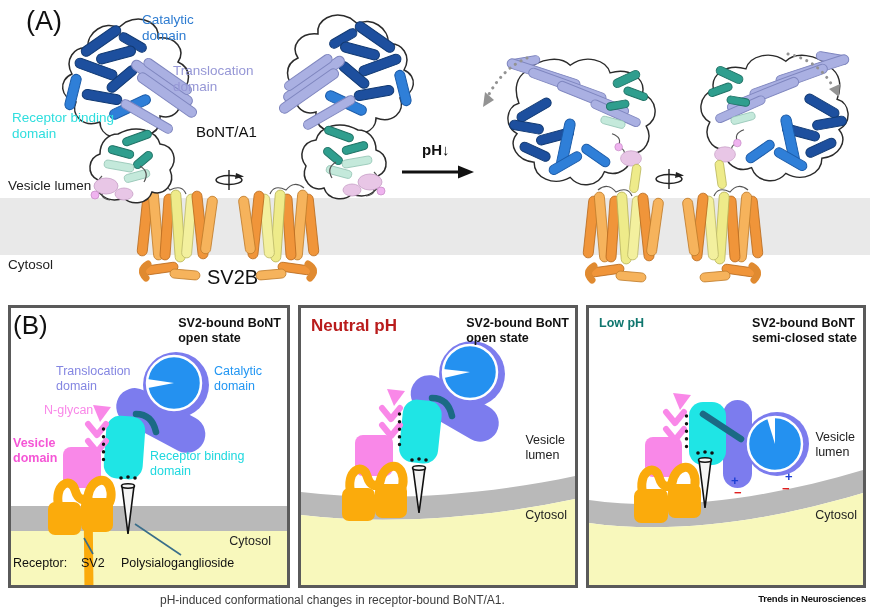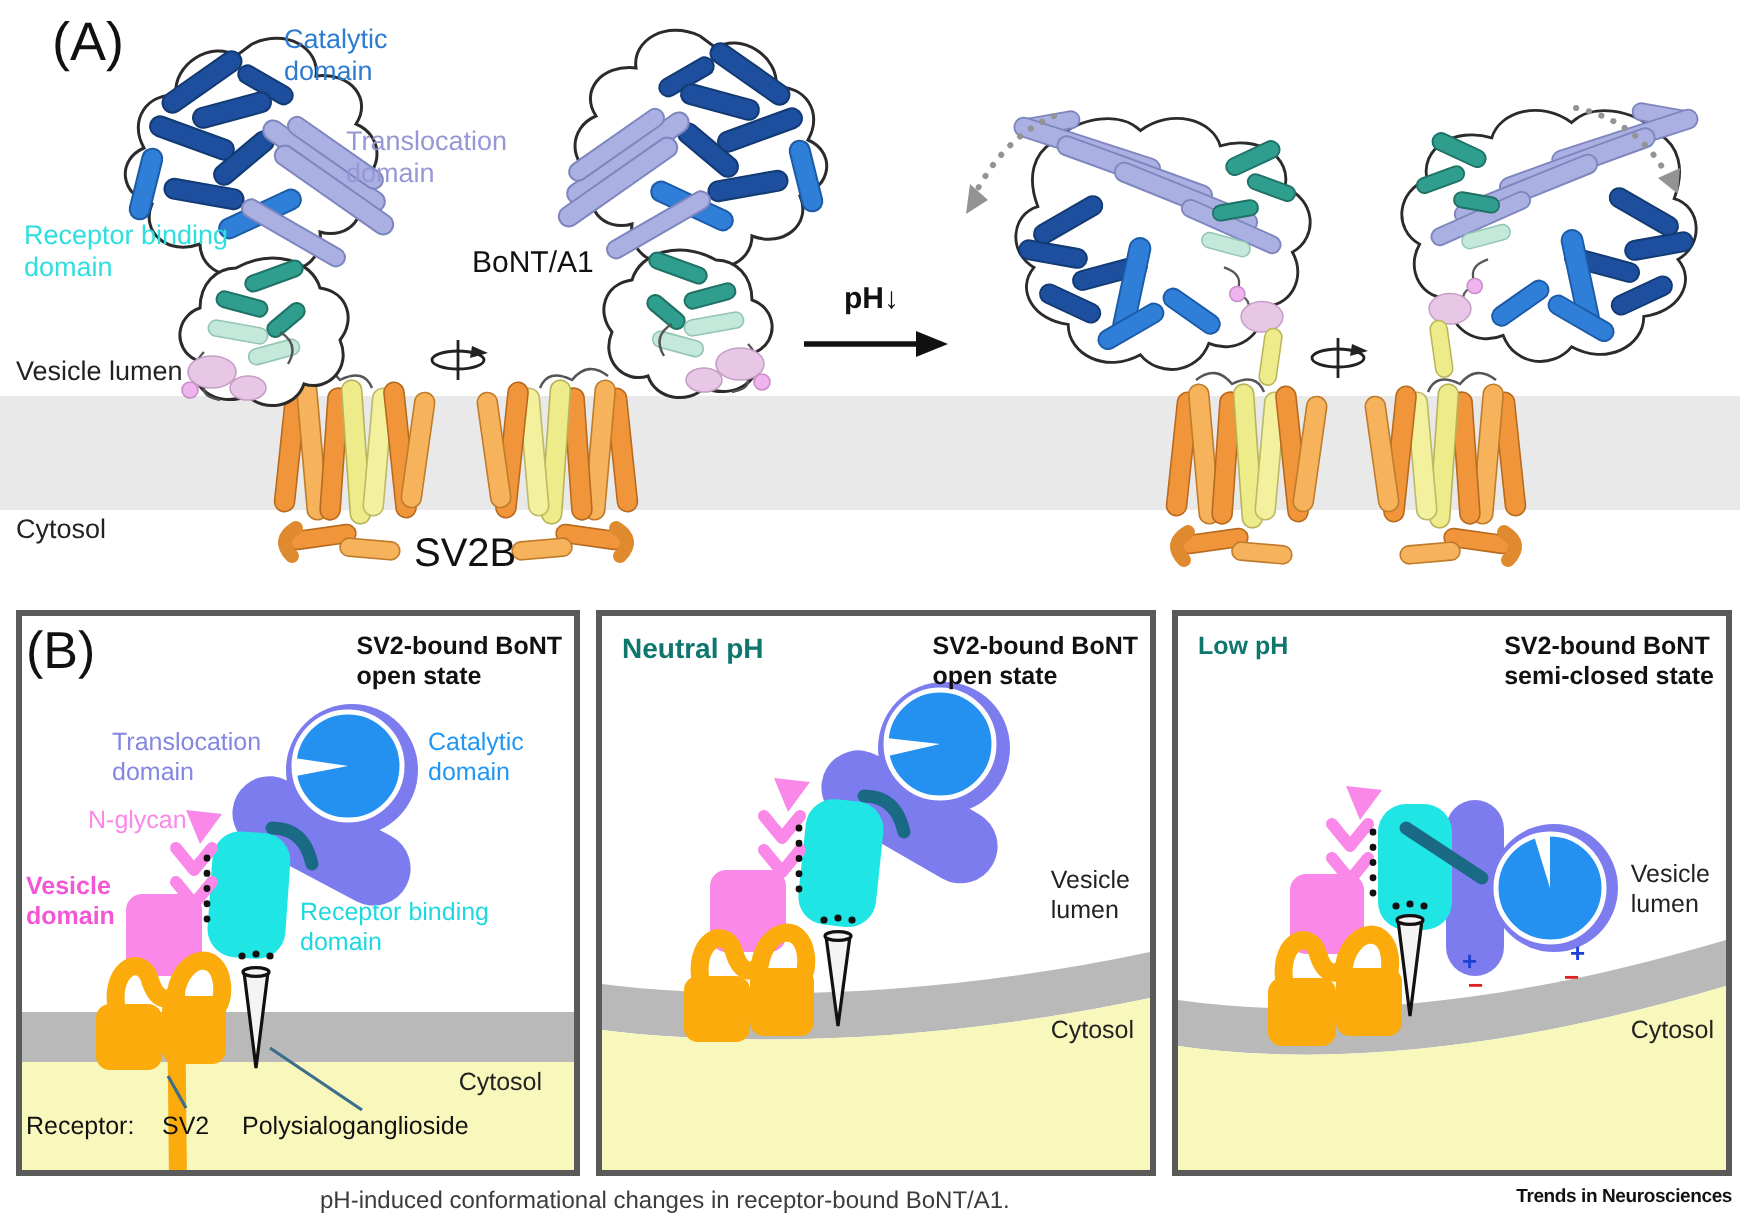--- a/index.html
+++ b/index.html
@@ -183,21 +183,21 @@
     </g>
   </svg>
 
   <div class="lab" style="left:26px;top:6px;font-size:27px;color:#111;">(A)</div>
   <div class="lab" style="left:142px;top:12px;font-size:13.5px;font-weight:500;color:var(--label-blue,#2e7cd1);">Catalytic
 domain</div>
   <div class="lab" style="left:173px;top:63px;font-size:13.5px;font-weight:500;color:var(--label-lavender,#9697d6);">Translocation
 domain</div>
   <div class="lab" style="left:12px;top:110px;font-size:13.5px;font-weight:500;color:var(--label-cyan,#2fdede);">Receptor binding
 domain</div>
-  <div class="lab" style="left:196px;top:123px;font-size:15px;font-weight:500;color:#111;margin-left:40px;">BoNT/A1</div>
+  <div class="lab" style="left:196px;top:123px;font-size:15px;font-weight:500;color:#111;">BoNT/A1</div>
   <div class="lab" style="left:8px;top:178px;font-size:13.5px;color:#222;">Vesicle lumen</div>
   <div class="lab" style="left:8px;top:257px;font-size:13.5px;color:#222;">Cytosol</div>
   <div class="lab" style="left:207px;top:266px;font-size:20px;font-weight:500;color:#111;">SV2B</div>
   <div class="lab" style="left:422px;top:141px;font-size:15px;font-weight:600;color:#111;">pH↓</div>
 
   <div class="bbox" style="left:8px;top:305px;width:282px;height:283px;">
     <svg width="276" height="277" viewBox="0 0 276 277">
       <rect class="memB" x="0" y="198" width="276" height="25"></rect>
       <rect class="cytB" x="0" y="223" width="276" height="54"></rect>
       <circle class="ringS" cx="165" cy="77" r="33"></circle>
@@ -255,21 +255,21 @@
       <rect class="pinkS" x="54" y="127" width="38" height="41" rx="8"></rect>
       <path class="orangeStroke" d="M50,186 C44,162 62,154 66,168 C69,178 75,180 79,174 M79,174 C82,156 100,152 102,170 C103,180 98,186 94,184"></path>
       <rect class="orangeS" x="41" y="180" width="33" height="33" rx="7"></rect>
       <rect class="orangeS" x="74" y="176" width="32" height="34" rx="7"></rect>
       <polygon class="coneS" points="112,160 124,160 118,205"></polygon>
       <ellipse class="coneS" cx="118" cy="160" rx="6.5" ry="2.2"></ellipse>
       <circle cx="111" cy="152" r="1.8" fill="#111"></circle>
         <circle cx="118" cy="151" r="1.8" fill="#111"></circle>
         <circle cx="125" cy="152" r="1.8" fill="#111"></circle>
     </svg>
-    <div class="lab" style="left:10px;top:8px;font-size:14px;font-weight:600;color:#0f766e;">Neutral pH</div>
+    <div class="lab" style="left:10px;top:8px;font-size:17px;font-weight:600;color:#b91c1c;">Neutral pH</div>
     <div class="lab ra" style="right:6px;top:8px;font-size:12.5px;font-weight:700;color:#111;">SV2-bound BoNT
 open state</div>
     <div class="lab ra" style="right:10px;top:125px;font-size:12.5px;color:#222;">Vesicle
 lumen</div>
     <div class="lab" style="right:8px;top:200px;font-size:12.5px;color:#222;">Cytosol</div>
   </div>
 
   <div class="bbox" style="left:586px;top:305px;width:280px;height:283px;">
     <svg width="274" height="277" viewBox="0 0 274 277">
       <path class="memB" d="M0,192 C85,204 180,190 274,162 L274,185 C180,213 85,227 0,215 Z"></path>

